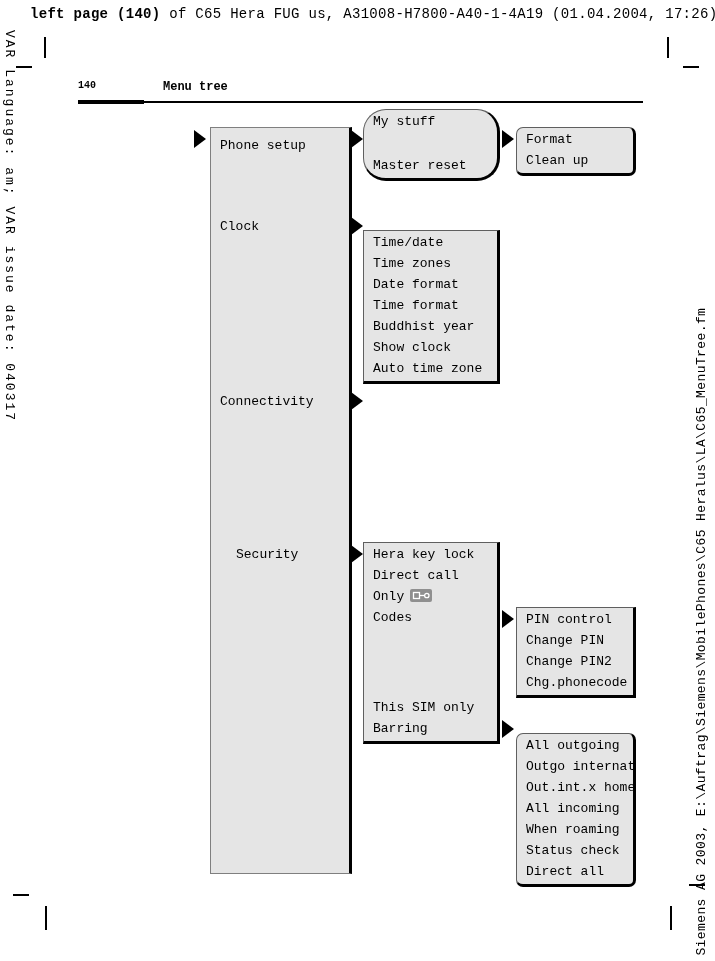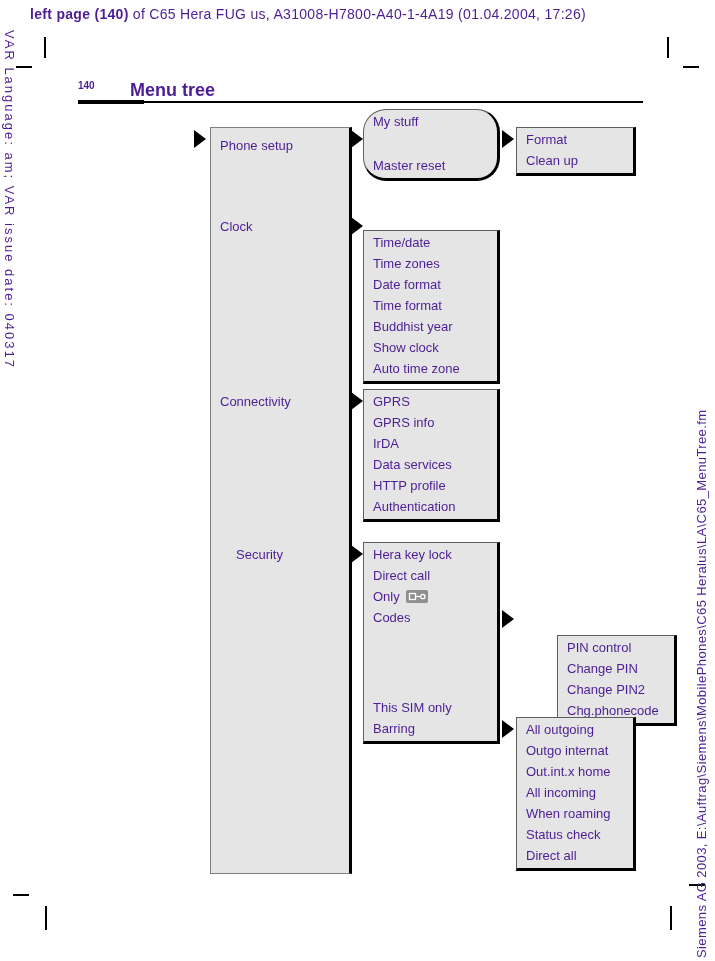--- a/index.html
+++ b/index.html
@@ -1,58 +1,58 @@
 <!DOCTYPE html>
 <html><head>
 <meta charset="utf-8">
 <style>
   html,body { margin:0; padding:0; background:#ffffff; }
   .page {
     position:relative; width:715px; height:961px; background:#ffffff;
-    font-family:Liberation Sans, sans-serif; color:#4c1d95;
+    font-family:Liberation Mono, monospace; color:#000000;
     overflow:hidden;
   }
   
   .print-header { position:absolute; left:30px; top:6px; font-size:14px; letter-spacing:.3px; white-space:nowrap; }
   .print-header .b { font-weight:bold; }
   
   .vert-left {
     position:absolute; left:17px; top:30px; font-size:13px; letter-spacing:2px;
     white-space:nowrap; transform:rotate(90deg); transform-origin:0 0;
   }
   .vert-right {
     position:absolute; left:694px; top:972px; font-size:13px; letter-spacing:.4px;
     white-space:nowrap; transform:rotate(-90deg); transform-origin:0 0;
   }
   
   .crop { position:absolute; background:#000; }
   
   .page-number { position:absolute; left:78px; top:80px; font-size:10px; font-weight:bold; }
-  .section-title { position:absolute; left:130px; top:80px; font-size:18px; font-weight:bold; }
+  .section-title { position:absolute; left:163px; top:80px; font-size:12px; font-weight:bold; }
   .rule-thick { position:absolute; left:78px; top:100px; width:66px; height:4px; background:#000; }
   .rule-thin  { position:absolute; left:144px; top:101px; width:499px; height:2px; background:#000; }
   
   .col-box {
     position:absolute; background:#e5e5e5;
     border:1px solid #7f7f7f; border-right:3px solid #000;
   }
   .col-root    { left:77px;  top:127px; width:115px; height:745px; }
   .col-parents { left:210px; top:127px; width:138px; height:745px; }
   .popup {
     position:absolute; background:#e5e5e5;
     border:1px solid #5f5f5f; border-right:3px solid #000; border-bottom:3px solid #000;
     padding:1px 4px 2px 9px; box-sizing:border-box;
   }
   .box-mystuff      { left:363px; top:109px; width:137px;border-radius:23px; }
-  .box-format       { left:516px; top:127px; width:120px; }
+  .box-format       { left:516px; top:127px; width:120px;border-radius:7px; }
   .box-clock        { left:363px; top:230px; width:137px; }
   .box-connectivity { left:363px; top:389px; width:137px; }
   .box-security     { left:363px; top:542px; width:137px; }
-  .box-pin          { left:516px; top:635px; width:120px;margin-left:41px; }
-  .box-barring      { left:516px; top:717px; width:120px; }
+  .box-pin          { left:516px; top:607px; width:120px; }
+  .box-barring      { left:516px; top:733px; width:120px;border-radius:7px; }
   .menu-row { height:21px; line-height:21px; font-size:13px; white-space:nowrap; }
   .menu-row.blank { height:23px; }
   .root-label { position:absolute; left:9px; top:2px; font-size:13.5px; font-weight:bold; line-height:21px; }
   .parent-label { position:absolute; left:9px; font-size:13px; line-height:21px; white-space:nowrap; }
   .pl-0 { top:7px;text-align:center; }  .pl-1 { top:88px; }  .pl-2 { top:263px; }  .pl-3 { top:416px;margin-left:16px; }
   
   .tree-arrow {
     position:absolute; width:0; height:0;
     border-left:12px solid #000;
     border-top:9.5px solid transparent;
@@ -109,28 +109,20 @@
     </div>
   <div class="popup box-clock">
       <div class="menu-row"><span>Time/date</span></div>
       <div class="menu-row"><span>Time zones</span></div>
       <div class="menu-row"><span>Date format</span></div>
       <div class="menu-row"><span>Time format</span></div>
       <div class="menu-row"><span>Buddhist year</span></div>
       <div class="menu-row"><span>Show clock</span></div>
       <div class="menu-row"><span>Auto time zone</span></div>
     </div>
-  <div class="popup box-connectivity">
-      <div class="menu-row"><span>GPRS</span></div>
-      <div class="menu-row"><span>GPRS info</span></div>
-      <div class="menu-row"><span>IrDA</span></div>
-      <div class="menu-row"><span>Data services</span></div>
-      <div class="menu-row"><span>HTTP profile</span></div>
-      <div class="menu-row"><span>Authentication</span></div>
-    </div>
   <div class="popup box-security">
       <div class="menu-row"><span>Hera key lock</span></div>
       <div class="menu-row"><span>Direct call</span></div>
       <div class="menu-row"><span>Only</span><span class="key-icon"><svg width="22" height="13" viewBox="0 0 22 13">
             <rect x="0" y="0" width="22" height="13" rx="2" fill="#8f8f8f"></rect>
             <rect x="3.5" y="3.5" width="6" height="6" fill="none" stroke="#ffffff" stroke-width="1.3"></rect>
             <line x1="9.5" y1="6.5" x2="14.3" y2="6.5" stroke="#ffffff" stroke-width="1.3"></line>
             <circle cx="16.8" cy="6.5" r="2.2" fill="none" stroke="#ffffff" stroke-width="1.3"></circle>
           </svg></span></div>
       <div class="menu-row"><span>Codes</span></div>

